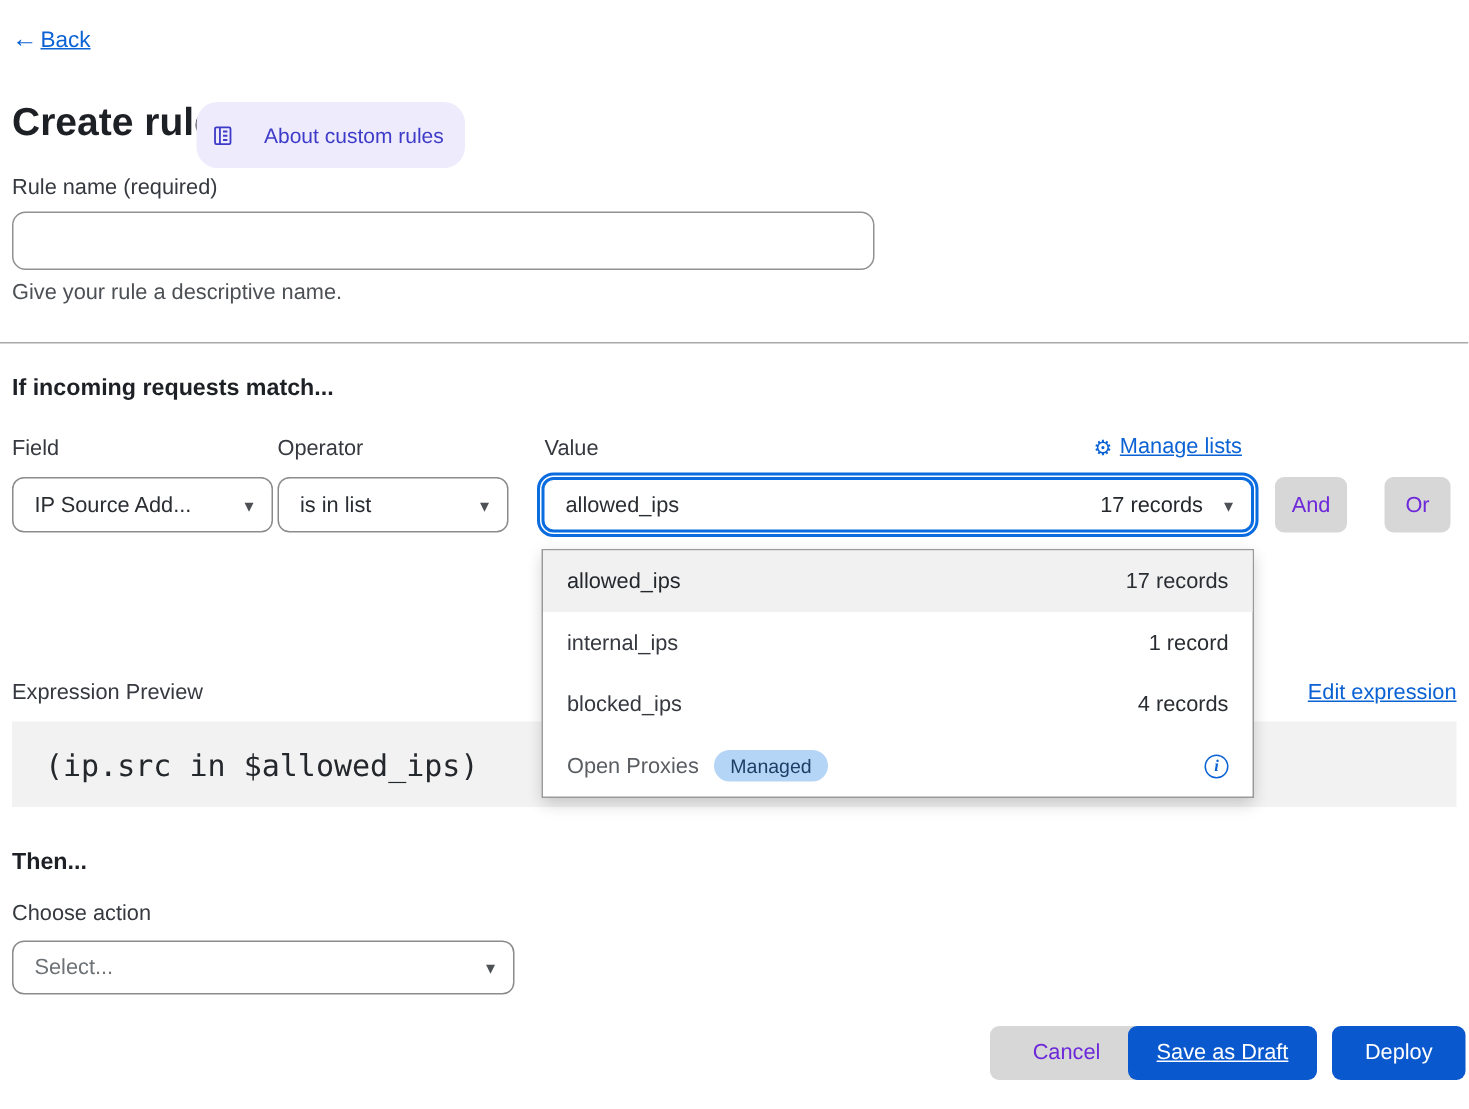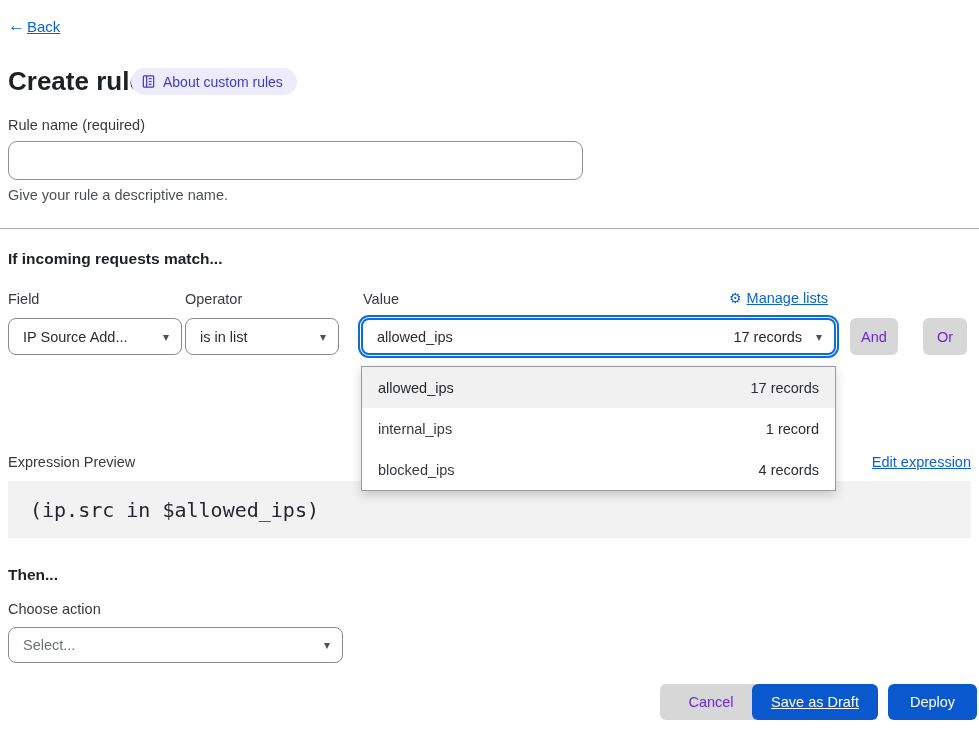--- a/index.html
+++ b/index.html
@@ -21,24 +21,24 @@
   }
   .back-link .arrow { font-size: 17px; text-decoration: none; }
   .back-link .back-text { text-decoration: underline; }
 
   
   .page-title {
     left: 8px; top: 66px;
     font-size: 26px; font-weight: 700; color: #1d2025;
   }
   .about-badge {
-    left: 131px; top: 68px; height: 27px;
+    left: 131px; top: 68px; height: 44px;
     background: #edebfc; color: #3e3bc8;
     border-radius: 14px; padding: 0 14px 0 10px;
-    display: flex; align-items: center; gap: 7px;
+    display: flex; align-items: center; gap: 20px;
     font-size: 14px; cursor: pointer;
   }
   .about-badge svg { display: block; }
 
   
   .field-label { font-size: 14.5px; color: #36393f; }
   .rule-name-label { left: 8px; top: 117px; }
   .rule-name-input {
     left: 8px; top: 141px; width: 575px; height: 39px;
     border: 1px solid #919191; border-radius: 9px;
@@ -214,20 +214,25 @@
     <span class="row-records">17 records</span>
   </div>
   <div class="dropdown-row">
     <span>internal_ips</span>
     <span class="row-records">1 record</span>
   </div>
   <div class="dropdown-row">
     <span>blocked_ips</span>
     <span class="row-records">4 records</span>
   </div>
+  <div class="dropdown-row">
+    <span class="row-name-muted">Open Proxies</span>
+    <span class="managed-badge">Managed</span>
+    <span class="info-icon">i</span>
+  </div>
 </div>
 
 <div class="abs expr-label">Expression Preview</div>
 <a class="abs edit-expression">Edit expression</a>
 <div class="abs expr-block">
   <span class="expr-code">(ip.src in $allowed_ips)</span>
 </div>
 
 <h2 class="abs section-heading then-heading">Then...</h2>
 <div class="abs field-label action-label">Choose action</div>

